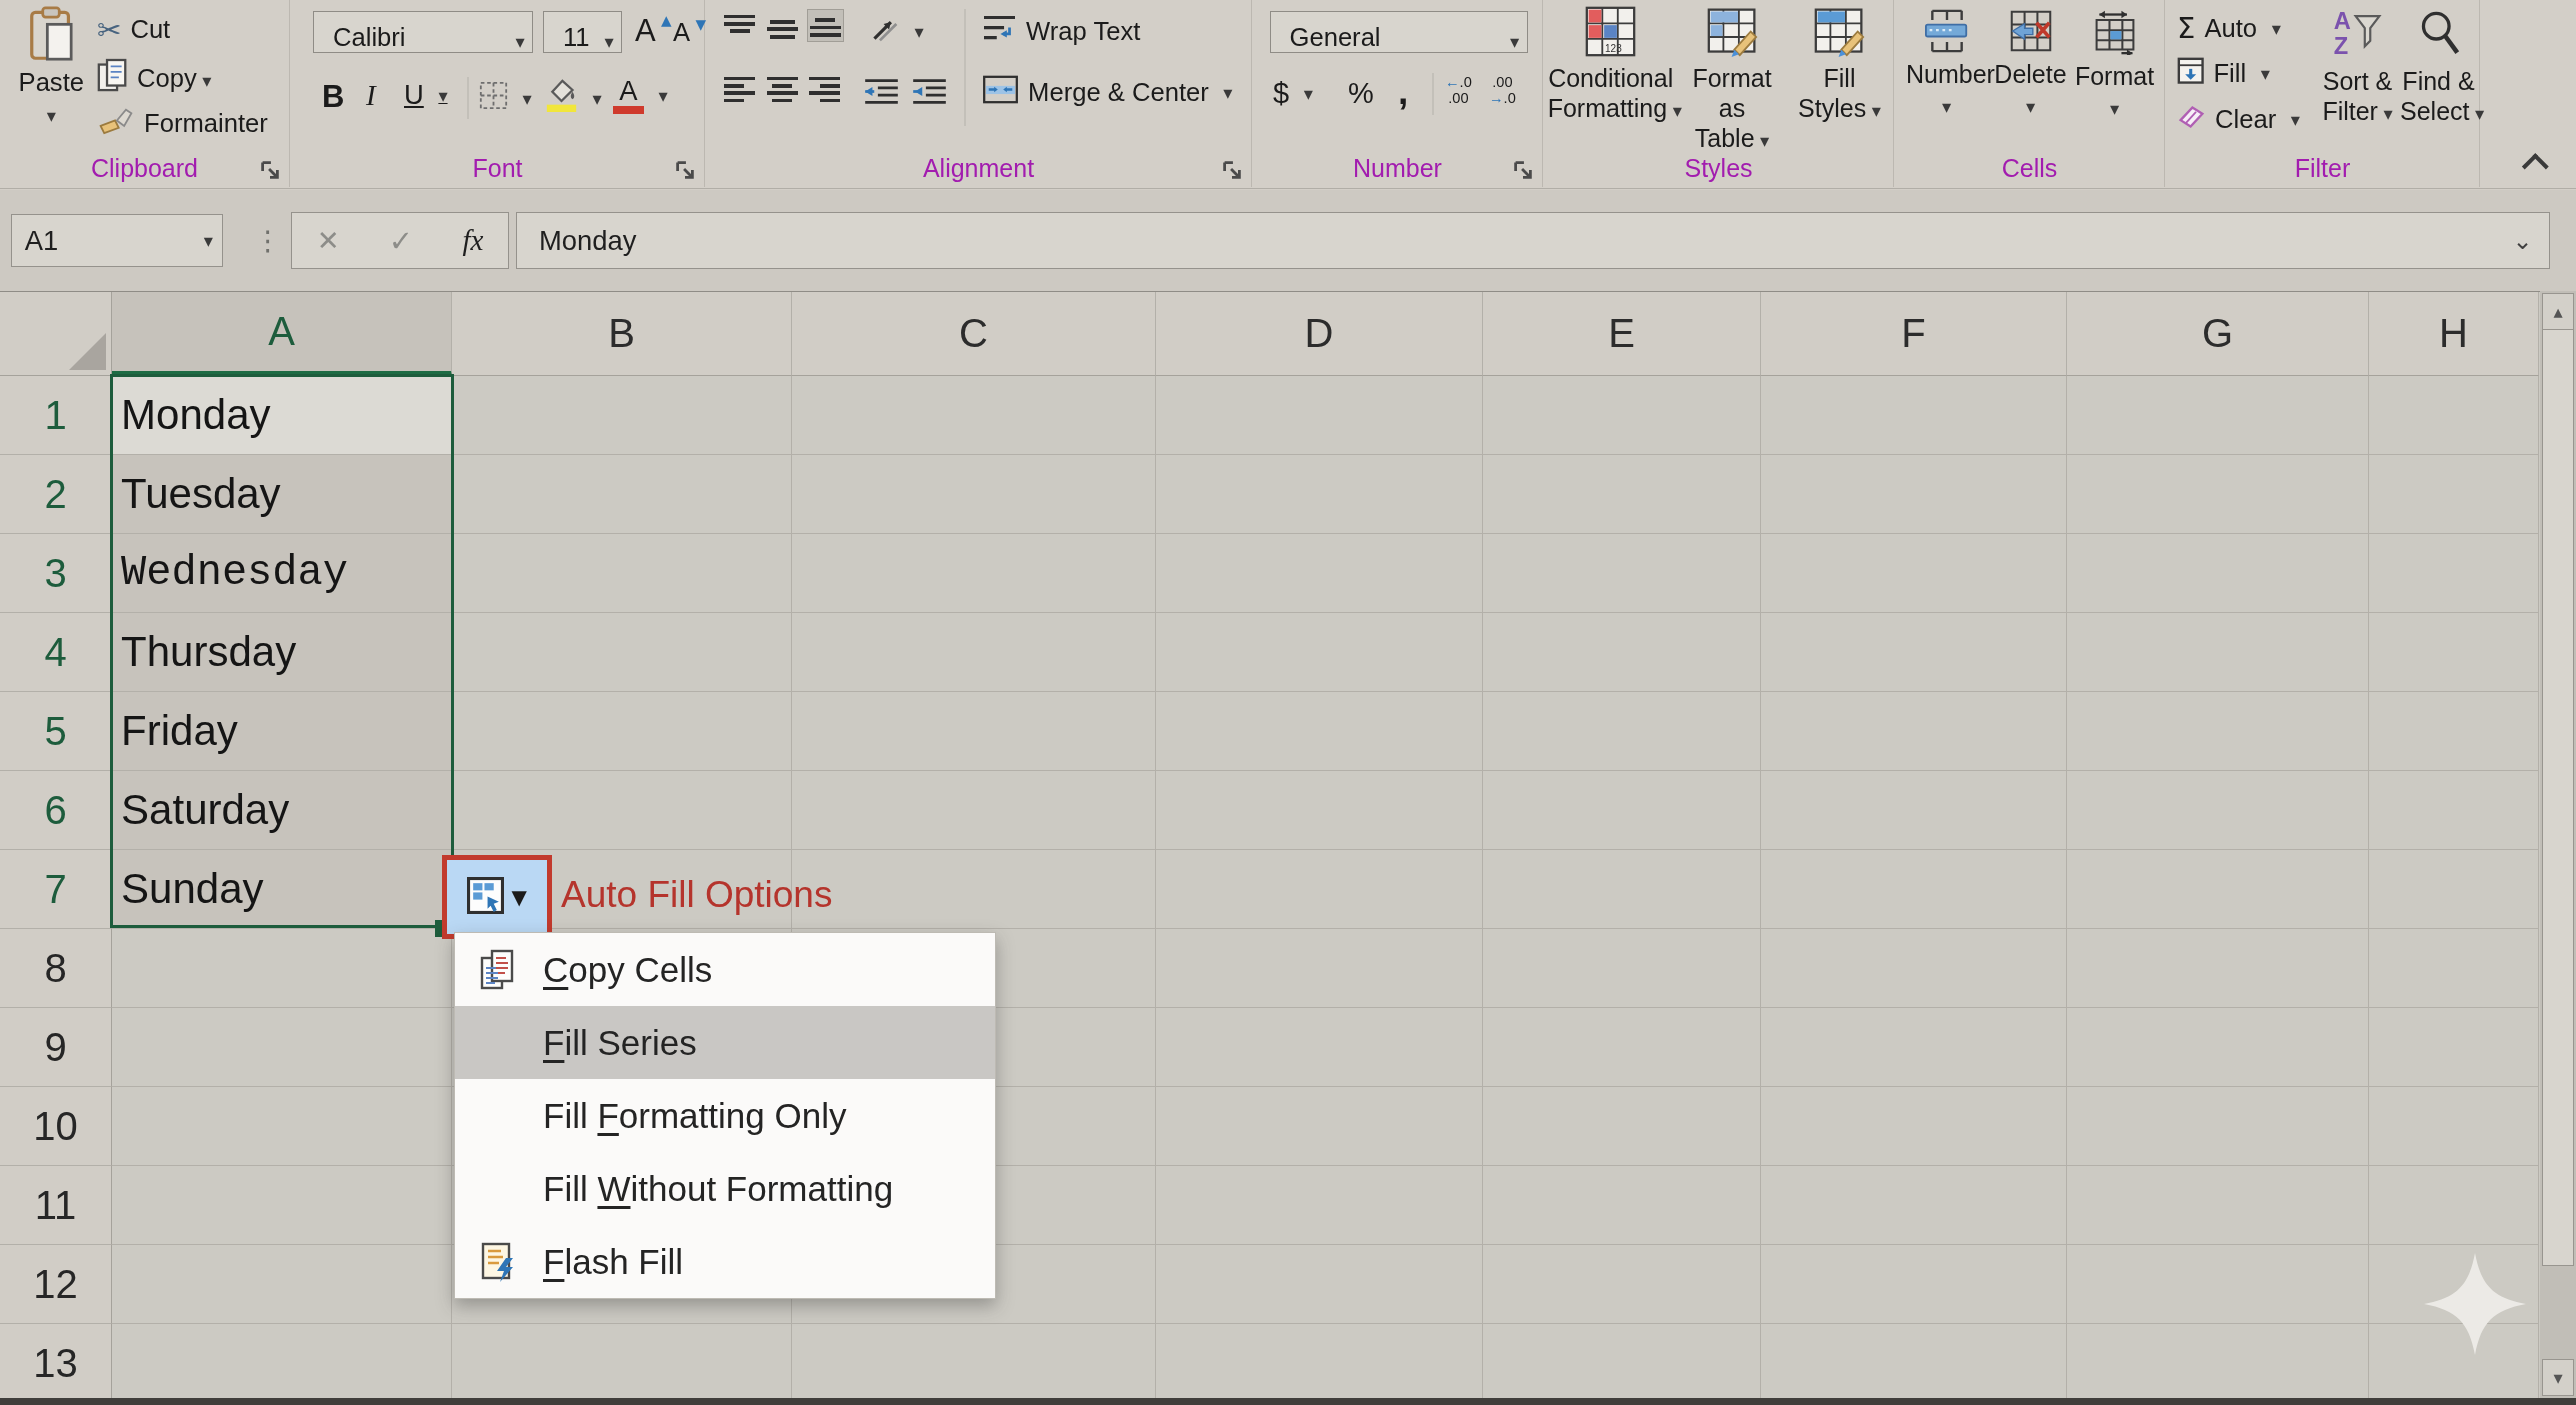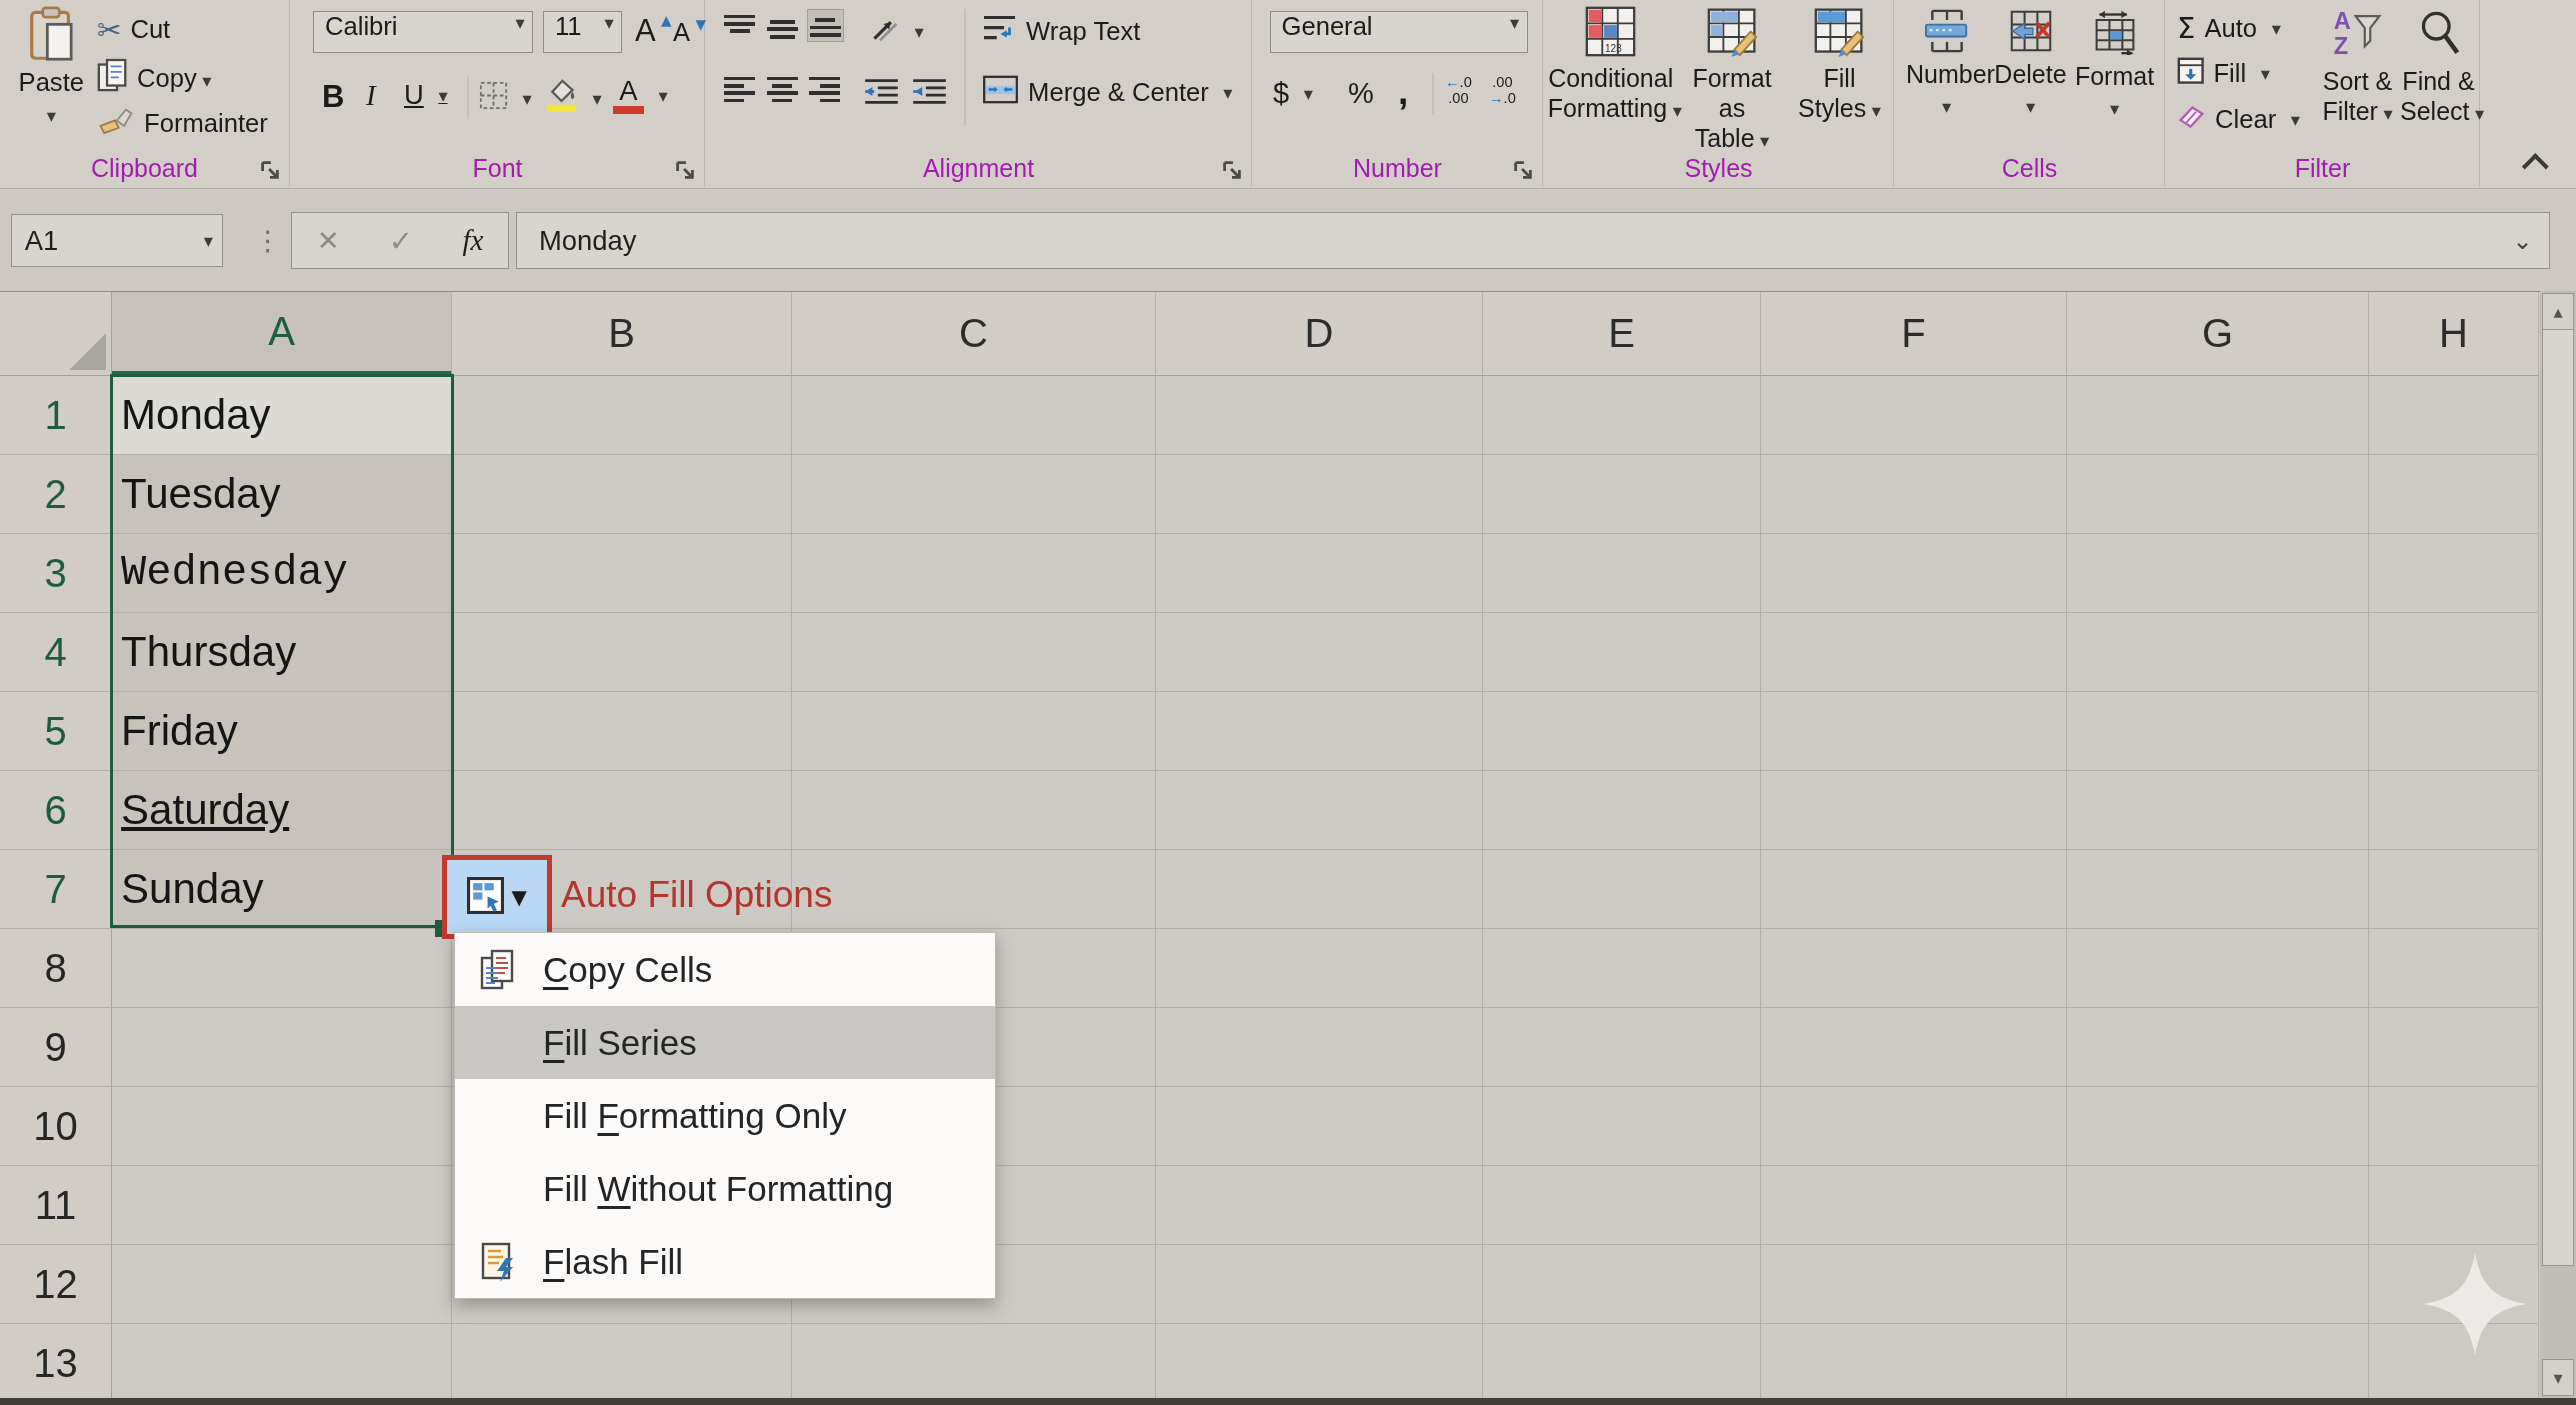--- a/index.html
+++ b/index.html
@@ -9,21 +9,21 @@
   #ribbon{position:absolute;left:0;top:0;width:2576px;height:188px;background:#d3cfc8;
     border-bottom:1.8px solid #b1aea7;}
   .group{position:absolute;top:0;height:187px;border-right:1.8px solid #bcb8b1;}
   .glabel{position:absolute;bottom:3.7px;left:0;width:100%;text-align:center;
     font-size:25px;color:#a21caf;}
   .launcher{position:absolute;right:7.3px;bottom:5.5px;width:24px;height:24px;}
   .rbtn{position:absolute;display:flex;align-items:center;gap:9.1px;font-size:25.6px;color:#1b1b1b;white-space:nowrap;}
   .dd::after{content:"▾";font-family:"DejaVu Sans",sans-serif;font-size:18.3px;color:#3a3a3a;margin-left:5.5px;}
   .ddonly::after{content:"▾";font-family:"DejaVu Sans",sans-serif;font-size:18.3px;color:#3a3a3a;}
   .combo{position:absolute;background:#d8d5ce;border:1.8px solid #8f8c86;display:flex;
-    align-items:flex-start;font-size:25.6px;color:#1b1b1b;box-sizing:border-box;padding-left:11px;}
+    align-items:flex-end;font-size:25.6px;color:#1b1b1b;box-sizing:border-box;padding-left:19px;}
   .combo .arr{margin-left:auto;padding-right:7.3px;font-size:18.3px;color:#3a3a3a;font-family:"DejaVu Sans",sans-serif;}
   .pressed{background:#c2bfb8;border:1.8px solid #a19e97;}
   .bigbtn{position:absolute;text-align:center;font-size:25px;color:#1b1b1b;}
   .bigbtn .lines{line-height:30px;}
   .vsep{position:absolute;width:1.8px;background:#c3c0b9;}
   
   .ln{display:block;background:#2f2f2f;height:3.7px;margin:3.7px auto;}
   .lnbox{width:37px;height:33px;padding:1.8px;box-sizing:border-box;}
   
   #fstrip{position:absolute;left:0;top:190px;width:2576px;height:101px;background:#cdc9c2;}
@@ -544,21 +544,21 @@
         <div class="cell" style="width: 340px;"></div>
         <div class="cell" style="width: 364px;"></div>
         <div class="cell" style="width: 327px;"></div>
         <div class="cell" style="width: 278px;"></div>
         <div class="cell" style="width: 306px;"></div>
         <div class="cell" style="width: 302px;"></div>
         <div class="cell" style="width: 170px;"></div>
       </div>
       <div class="row">
         <div class="rowhdr green">6</div>
-        <div class="cell selrange" style="width: 340px; text-decoration: underline;">Saturday</div>
+        <div class="cell selrange" style="width: 340px;">Saturday</div>
         <div class="cell" style="width: 340px;"></div>
         <div class="cell" style="width: 364px;"></div>
         <div class="cell" style="width: 327px;"></div>
         <div class="cell" style="width: 278px;"></div>
         <div class="cell" style="width: 306px;"></div>
         <div class="cell" style="width: 302px;"></div>
         <div class="cell" style="width: 170px;"></div>
       </div>
       <div class="row">
         <div class="rowhdr green">7</div>

